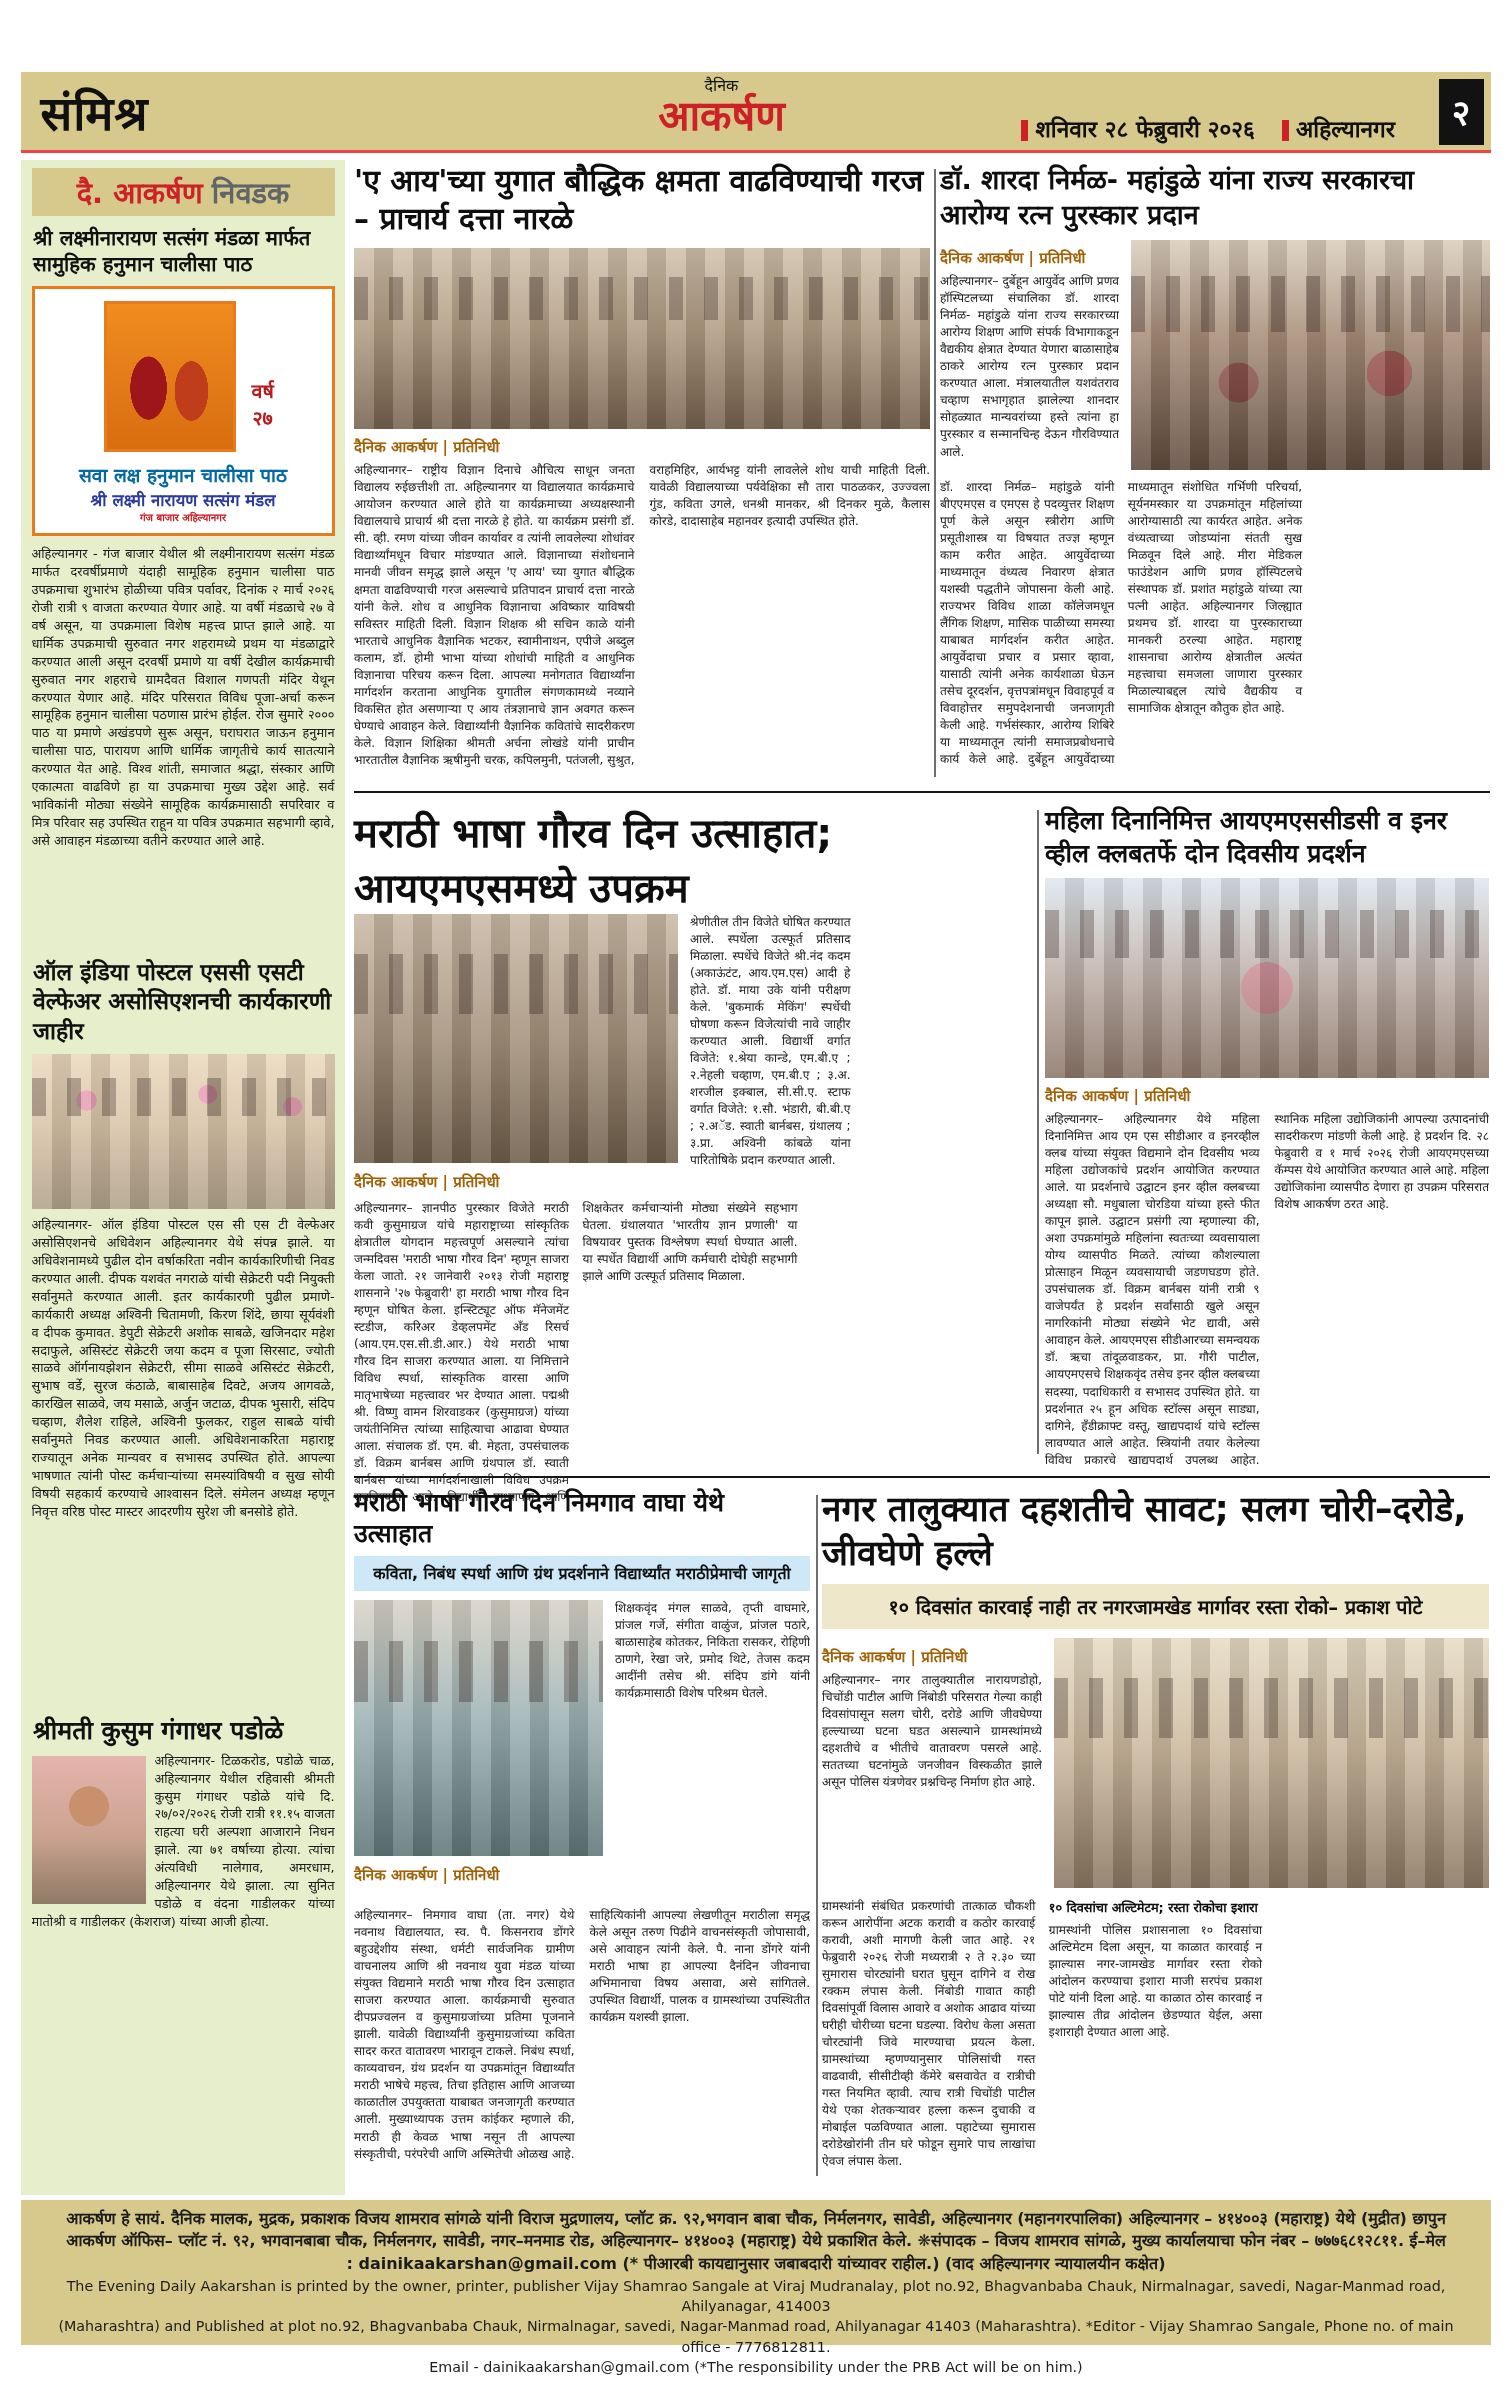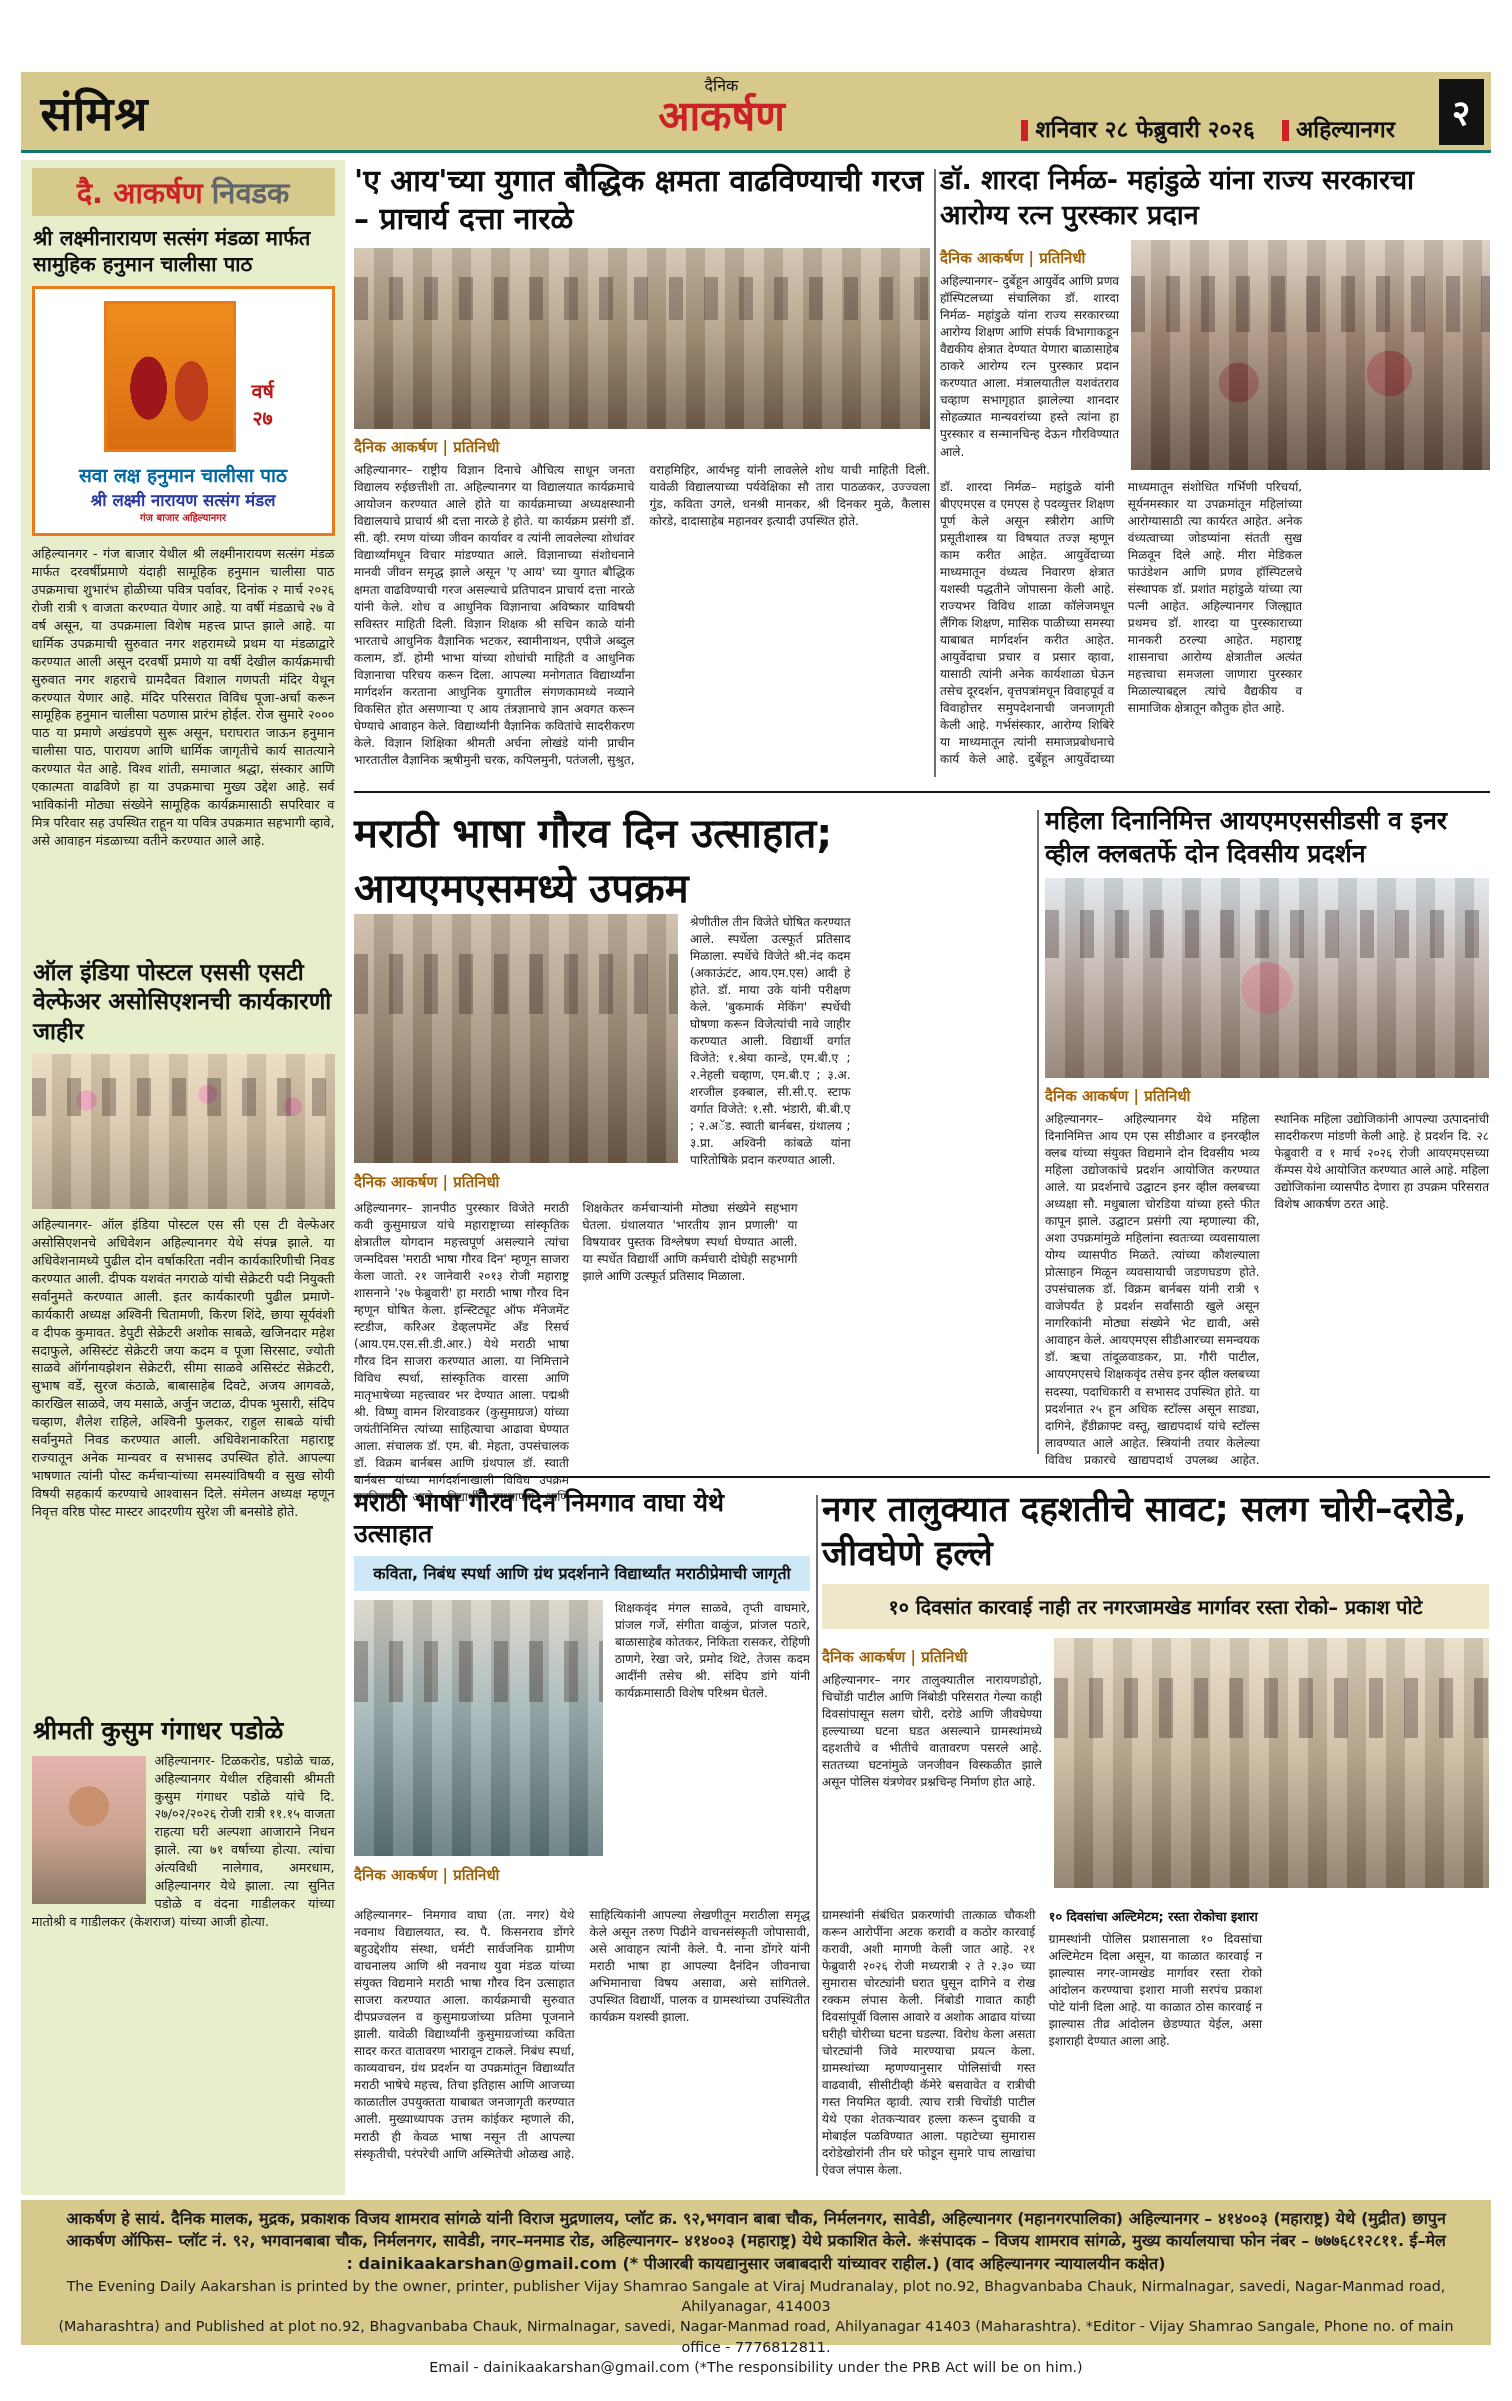--- a/index.html
+++ b/index.html
@@ -2,21 +2,21 @@
 <html style="font-size:12px"><head>
 <meta charset="utf-8">
 <style>
   *{box-sizing:border-box;margin:0;padding:0}
   html,body{background:#ffffff}
   .page{position:relative;width:1512px;height:2401px;background:#fff;
         font-family:"DejaVu Sans",sans-serif;color:#161616;overflow:hidden}
 
   
   .header{position:absolute;left:21px;top:72px;width:1470px;height:81px;
-          background:#d7c98c;border-bottom:3px solid #0f766e}
+          background:#d7c98c;border-bottom:3px solid #ef4444}
   .m-left{position:absolute;left:19.6px;top:7.5px;font-size:47px;font-weight:bold;letter-spacing:0.8px;color:#101010}
   .m-center{position:absolute;left:595px;top:1.5px;width:211px;text-align:center}
   .m-top{display:block;font-size:16px;font-weight:normal;color:#111}
   .m-main{display:block;font-size:41px;font-weight:bold;color:#cc2127;line-height:1.02}
   .dateline{position:absolute;right:96px;top:41px;font-size:22.6px;font-weight:bold;display:flex;gap:27px;align-items:center;color:#111}
   .bullet{display:inline-block;width:6.8px;height:21px;background:#cc2127;margin-right:7.5px;vertical-align:-3.8px}
   .pagenum{position:absolute;right:7.5px;top:6.8px;width:45px;height:66px;background:#121212;color:#fff;
            font-size:35px;font-weight:bold;display:flex;align-items:center;justify-content:center}
 
   
@@ -109,21 +109,21 @@
   .art-nimgaon .colR{flex:1}
   .art-nimgaon .colR .bt{height:295px;overflow:hidden}
   .art-nimgaon .cols2{height:265px;margin-top:12px}
 
   .art-nagar{left:822px;top:1487px;width:667px}
   .art-nagar h1{font-size:35px;line-height:1.26;margin-bottom:9px}
   .subhead-cream{background:#efe7c9;font-size:19.6px;font-weight:bold;text-align:center;padding:9px 6px;margin-bottom:9px;color:#111}
   .art-nagar .colL{width:220px;flex:none}
   .art-nagar .colL .bt{height:226px;overflow:hidden}
   .art-nagar .ph-nagar{flex:1;height:250px}
-  .art-nagar .colswrap{height:295px;margin-top:9px}
+  .art-nagar .colswrap{height:295px;}
   .inlinehead{font-weight:bold;font-size:12.8px;margin:6px 0;text-align:left;color:#0e0e0e}
 
   
   .hsep{position:absolute;left:354px;width:1136px;height:2.3px;background:#151515}
   #hsep1{top:791px}#hsep2{top:1476px}
   .vsep{position:absolute;width:1.5px;background:#6f6f6f}
   #vsep1{left:934px;top:169px;height:608px}
   #vsep2{left:1037px;top:810px;height:644px}
   #vsep3{left:816px;top:1495px;height:681px}
 

